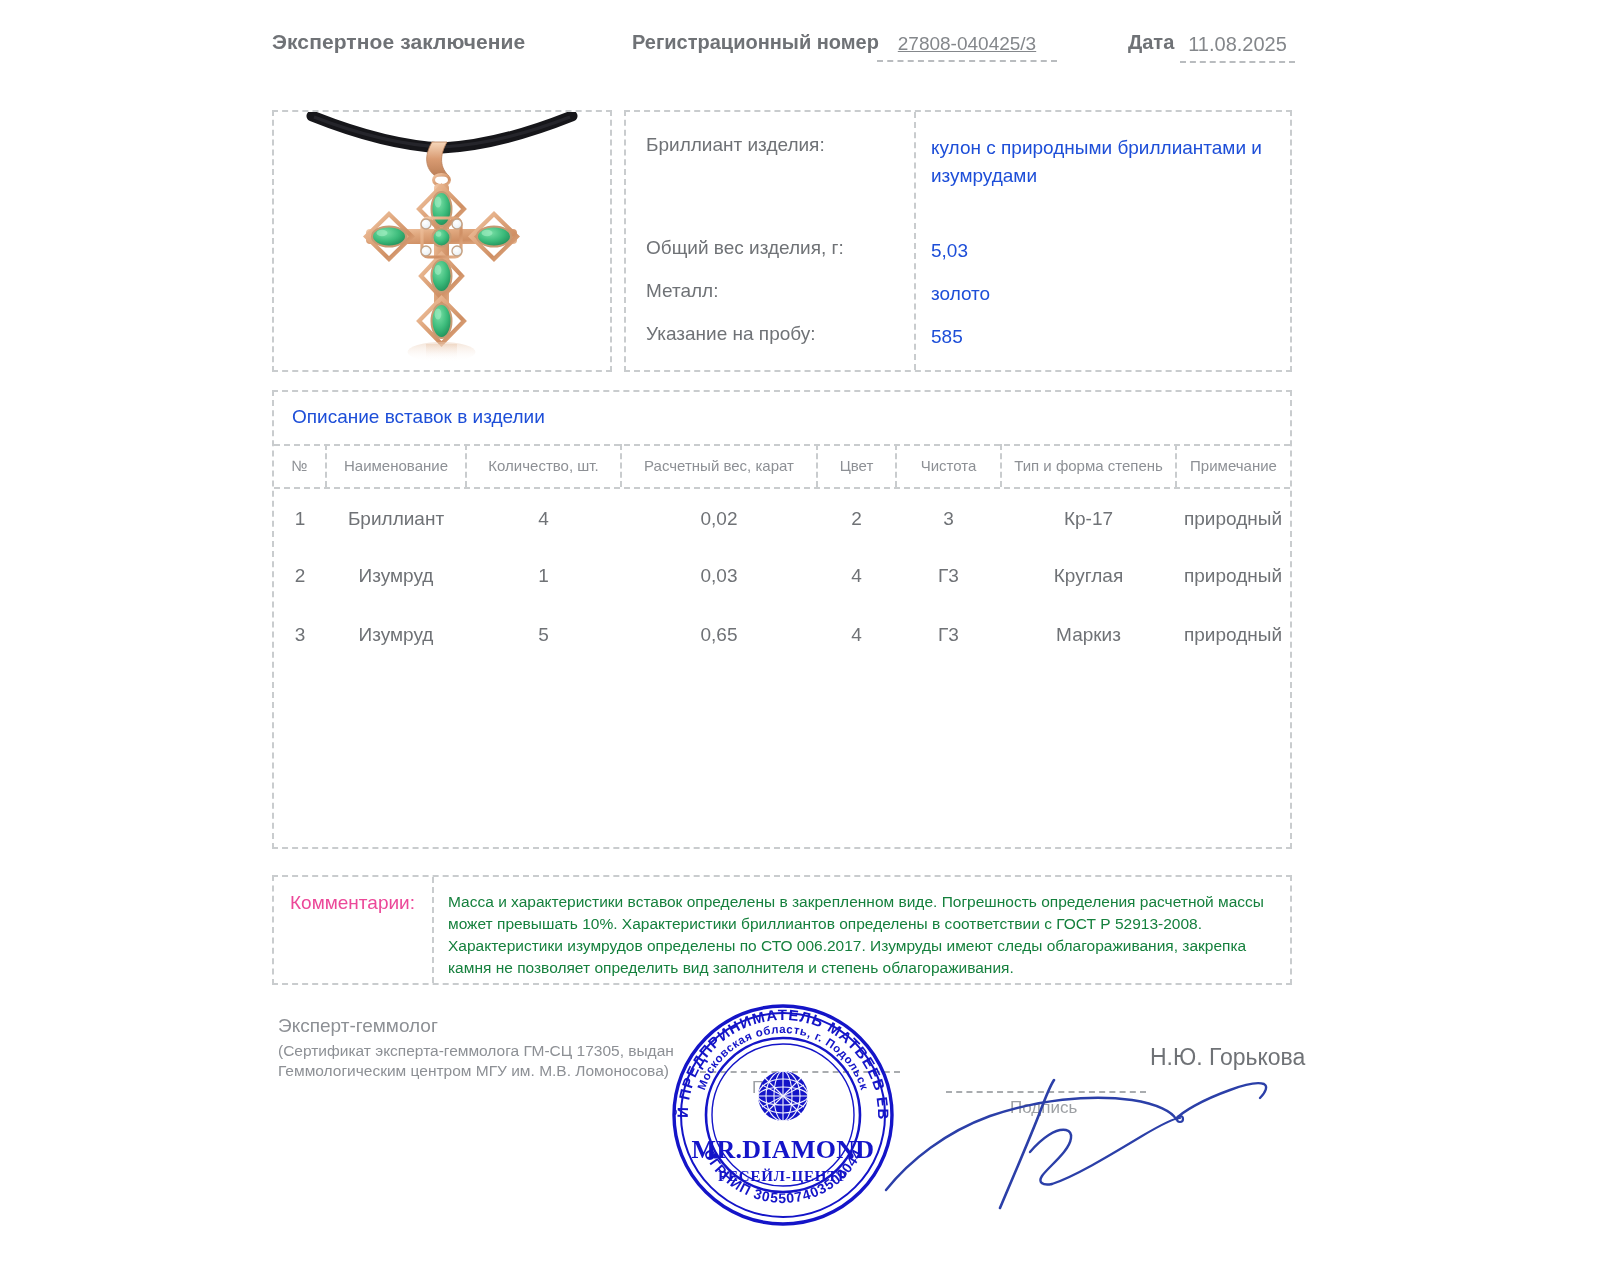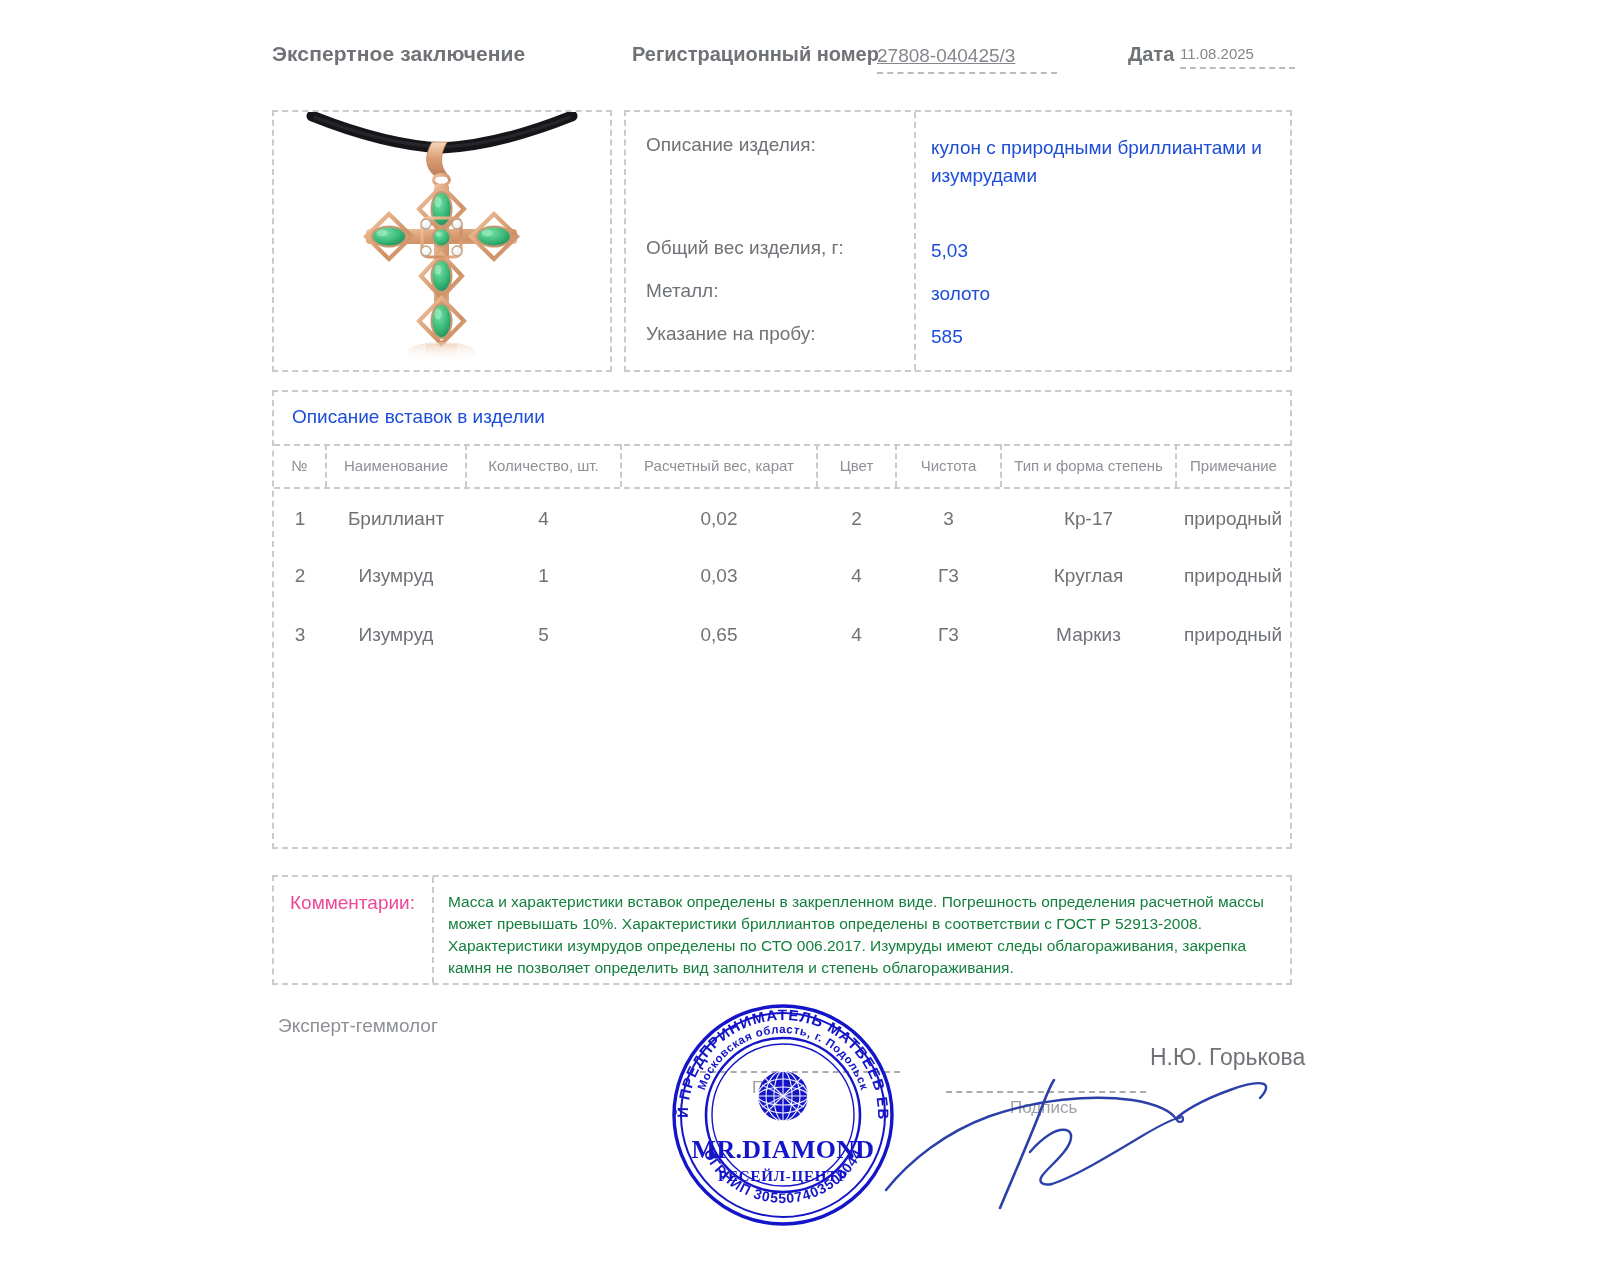--- a/index.html
+++ b/index.html
@@ -19,23 +19,24 @@
     position: absolute;
     left: 0; top: 0;
     width: 1600px;
     height: 1280px;
   }
 
   
   .header {
     position: absolute;
     left: 272px;
-    top: 38px;
+    top: 26px;
     width: 1020px;
     height: 36px;
+    text-align: center;
   }
   .hdr-title {
     position: absolute;
     left: 0; top: 4px;
     font-size: 21px;
     font-weight: bold;
     color: #6f7276;
     letter-spacing: 0.1px;
     white-space: nowrap;
   }
@@ -64,21 +65,21 @@
     left: 856px; top: 5px;
     font-size: 20px;
     font-weight: bold;
     color: #6f7276;
     white-space: nowrap;
   }
   .hdr-date-value {
     position: absolute;
     left: 908px; top: 7px;
     width: 115px;
-    font-size: 15px;
+    font-size: 20px;
     font-weight: normal;
     color: #84878b;
     border-bottom: 2px dashed #b9bcbf;
     padding-bottom: 5px;
     white-space: nowrap;
   }
 
   
   .img-box {
     position: absolute;
@@ -408,21 +409,21 @@
         <ellipse cx="167.5" cy="240" rx="34" ry="10" fill="url(#refl)"></ellipse>
         <rect x="152" y="232" width="31" height="16" fill="url(#refl)"></rect>
       </svg>
     </div>
   </div>
 
   <div class="props-box">
     <div class="props-divider"></div>
 
     <div class="prop-row" style="top:22px;">
-      <div class="prop-label">Описание изделия:</div>
+      <div class="prop-label">Бриллиант изделия:</div>
       <div class="prop-value">кулон с природными бриллиантами и изумрудами</div>
     </div>
 
     <div class="prop-row" style="top:125px;">
       <div class="prop-label">Общий вес изделия, г:</div>
       <div class="prop-value">5,03</div>
     </div>
 
     <div class="prop-row" style="top:168px;">
       <div class="prop-label">Металл:</div>
@@ -498,20 +499,21 @@
     </table>
   </div>
 
   <div class="comments-box">
     <div class="comments-divider"></div>
     <div class="comments-label">Комментарии:</div>
     <div class="comments-text">Масса и характеристики вставок определены в закрепленном виде. Погрешность определения расчетной массы может превышать 10%. Характеристики бриллиантов определены в соответствии с ГОСТ Р 52913-2008. Характеристики изумрудов определены по СТО 006.2017. Изумруды имеют следы облагораживания, закрепка камня не позволяет определить вид заполнителя и степень облагораживания.</div>
   </div>
 
   <div class="expert-title">Эксперт-геммолог</div>
+  <div class="expert-cert">(Сертификат эксперта-геммолога ГМ-СЦ 17305, выдан Геммологическим центром МГУ им. М.В. Ломоносова)</div>
 
   <div class="stamp-line"></div>
   <div class="stamp-caption">Печать</div>
 
   <div class="sign-line"></div>
   <div class="sign-caption">Подпись</div>
 
   <div class="signer-name">Н.Ю. Горькова</div>
 
   <div class="stamp">

